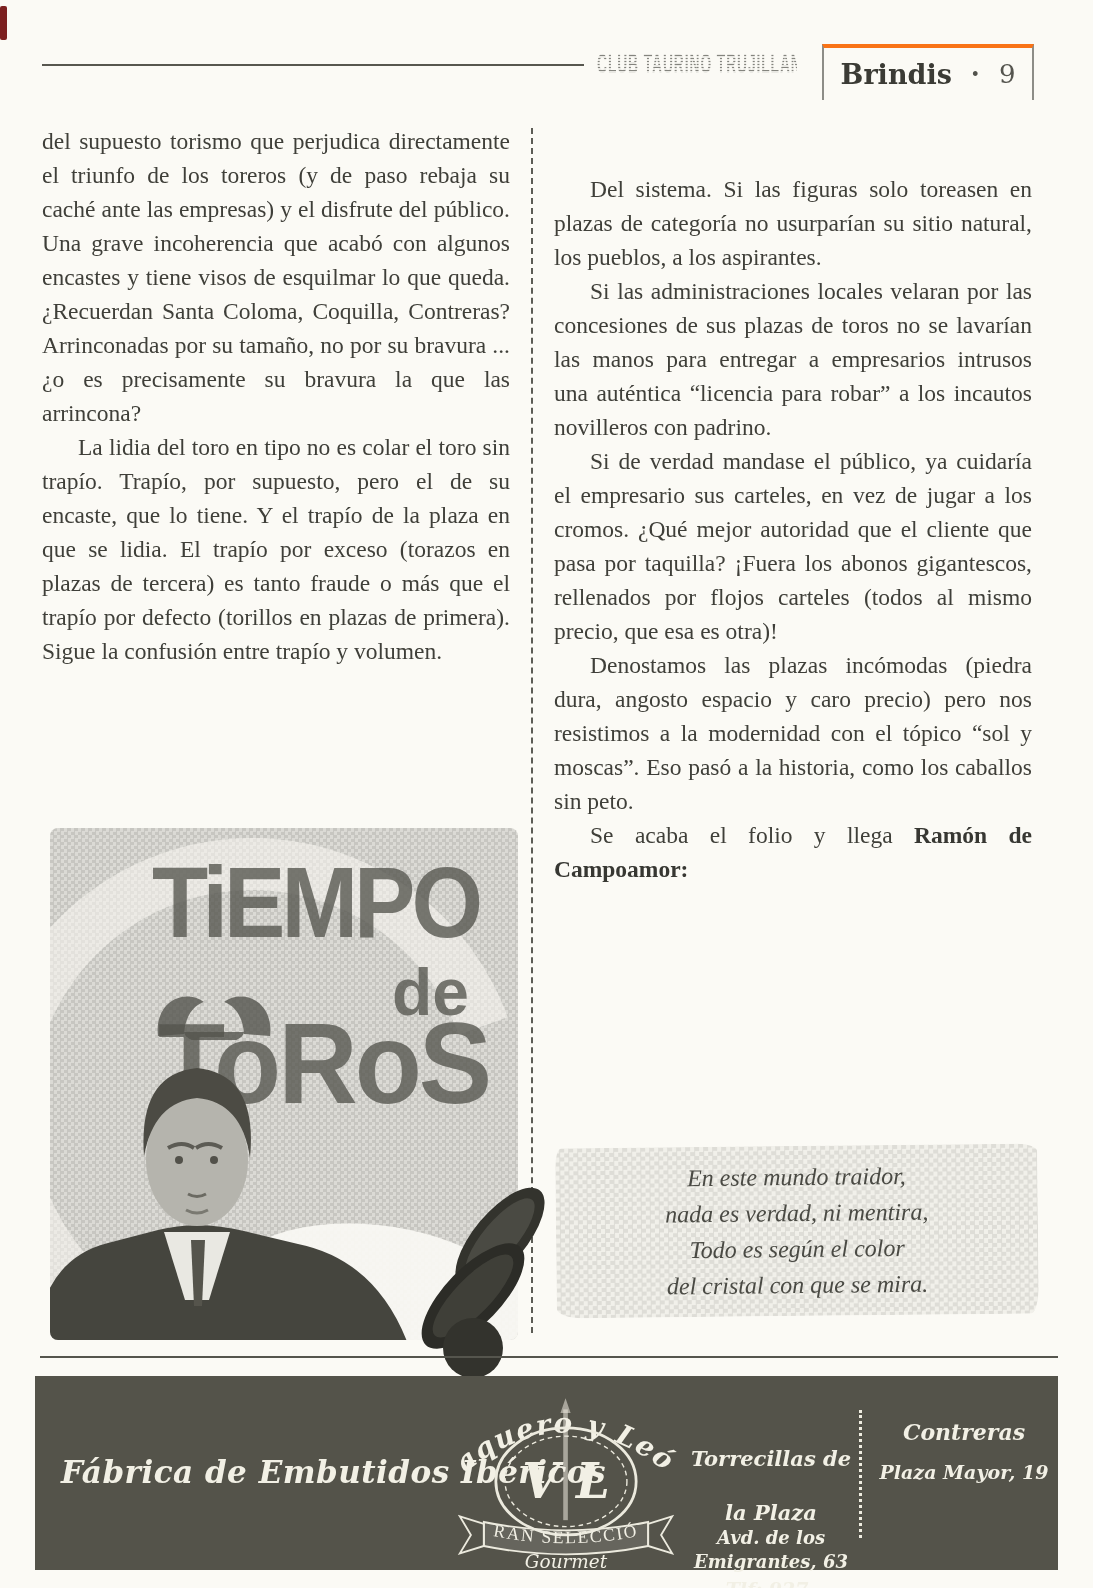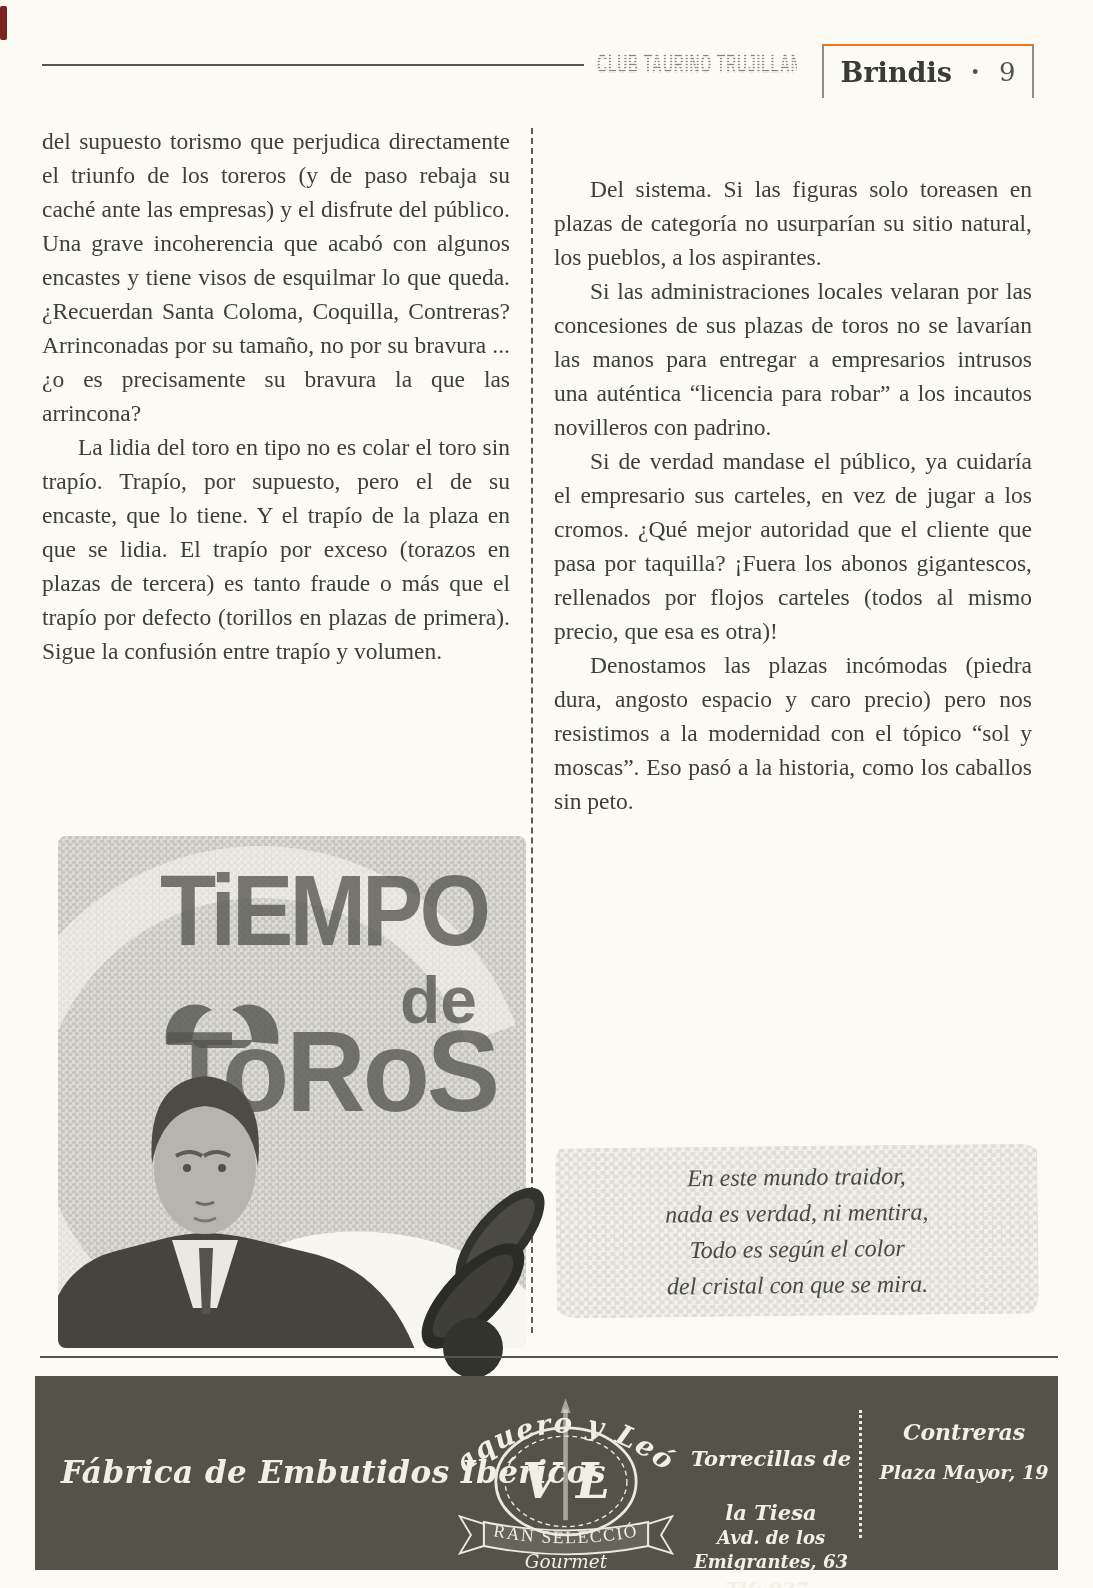--- a/index.html
+++ b/index.html
@@ -19,39 +19,39 @@
     display:inline-block;
     font-family:"Liberation Sans", sans-serif;
     font-weight:bold;font-size:15px;letter-spacing:1px;
     color:#84847e;white-space:nowrap;
     transform:scale(0.92,1.9);transform-origin:left top;
   }
   .brand::after{content:"";position:absolute;inset:0;
     background:repeating-linear-gradient(180deg, rgba(251,250,245,0) 0 1.5px, rgba(251,250,245,0.85) 1.5px 3px);}
   .brindis-box{
     position:absolute;left:822px;top:44px;width:208px;height:52px;
-    border-top:2px solid #f97316;border-left:2px solid #8d8d87;border-right:2px solid #8d8d87;
+    border-top:4px solid #f97316;border-left:2px solid #8d8d87;border-right:2px solid #8d8d87;
     display:flex;align-items:center;justify-content:center;gap:20px;
   }
   .brindis-box .section{font-family:"DejaVu Serif", serif;font-weight:600;font-size:27px;color:#3b3b35;}
   .brindis-box .dot{font-size:20px;color:#52524c;line-height:1;}
   .brindis-box .pagenum{font-family:"DejaVu Serif", serif;font-size:26px;color:#55554f;}
 
   
   .col-divider{position:absolute;left:531px;top:128px;height:1205px;border-left:2px dashed #5c5c55;}
   .col{position:absolute;top:124px;font-size:23.5px;line-height:34px;text-align:justify;}
   .col-left{left:42px;width:468px;}
   .col-right{left:554px;width:478px;margin-top:48px;}
   .col p{margin:0;text-indent:36px;}
   .col p.noindent{text-indent:0;}
   .col b{font-weight:bold;color:#373732;}
 
   
   .photo{
-    position:absolute;left:42px;top:820px;width:468px;height:512px;margin:16px;
+    position:absolute;left:42px;top:820px;width:468px;height:512px;margin:8px;
     border-radius:8px;overflow:hidden;
     background-color:#dbdad5;
     background-image:repeating-conic-gradient(#c7c6c1 0% 25%, rgba(255,255,255,0) 0% 50%);
     background-size:7px 7px;
   }
   .photo-ring{
     position:absolute;left:-70px;top:10px;width:440px;height:440px;border-radius:50%;
     border:52px solid rgba(249,248,243,0.55);border-right-color:transparent;
     transform:rotate(25deg);
   }
@@ -124,20 +124,21 @@
   <section class="col col-left">
     <p class="noindent">del supuesto torismo que perjudica directamente el triunfo de los toreros (y de paso rebaja su caché ante las empresas) y el disfrute del público. Una grave incoherencia que acabó con algunos encastes y tiene visos de esquilmar lo que queda. ¿Recuerdan Santa Coloma, Coquilla, Contreras? Arrinconadas por su tamaño, no por su bravura ...¿o es precisamente su bravura la que las arrincona?</p>
     <p>La lidia del toro en tipo no es colar el toro sin trapío. Trapío, por supuesto, pero el de su encaste, que lo tiene. Y el trapío de la plaza en que se lidia. El trapío por exceso (torazos en plazas de tercera) es tanto fraude o más que el trapío por defecto (torillos en plazas de primera). Sigue la confusión entre trapío y volumen.</p>
   </section>
 
   <section class="col col-right">
     <p>Del sistema. Si las figuras solo toreasen en plazas de categoría no usurparían su sitio natural, los pueblos, a los aspirantes.</p>
     <p>Si las administraciones locales velaran por las concesiones de sus plazas de toros no se lavarían las manos para entregar a empresarios intrusos una auténtica “licencia para robar” a los incautos novilleros con padrino.</p>
     <p>Si de verdad mandase el público, ya cuidaría el empresario sus carteles, en vez de jugar a los cromos. ¿Qué mejor autoridad que el cliente que pasa por taquilla? ¡Fuera los abonos gigantescos, rellenados por flojos carteles (todos al mismo precio, que esa es otra)!</p>
     <p>Denostamos las plazas incómodas (piedra dura, angosto espacio y caro precio) pero nos resistimos a la modernidad con el tópico “sol y moscas”. Eso pasó a la historia, como los caballos sin peto.</p>
+    <p><span>Se acaba el folio y llega</span> <b>Ramón de Campoamor:</b></p>
   </section>
 
   <figure class="photo">
     <div class="photo-ring"></div>
     <div class="white-crescent"></div>
     <div class="photo-title pt-1">TiEMPO</div>
     <div class="photo-title pt-2">de</div>
     <div class="photo-title pt-3">ToRoS</div>
     <svg class="horns-svg" width="120" height="52" viewBox="0 0 120 52">
       <path d="M4 48 C0 14 30 0 50 14 C38 18 31 30 30 46 Z" fill="rgba(84,84,78,0.8)"></path>
@@ -194,21 +195,21 @@
       <polygon points="218,158 244,150 232,170 244,190 218,182" fill="none" stroke="#eceade" stroke-width="2"></polygon>
       <path d="M40 156 Q129 174 218 156 L218 182 Q129 200 40 182 Z" fill="rgba(240,238,228,0.12)" stroke="#eceade" stroke-width="2"></path>
       <text font-family="Liberation Serif, serif" font-size="19" fill="#f2f0e5" letter-spacing="2">
         <textPath href="#arcBanner" startOffset="50%" text-anchor="middle">GRAN SELECCIÓN</textPath>
       </text>
       <text x="129" y="206" font-family="DejaVu Serif, serif" font-style="italic" font-size="20" text-anchor="middle" fill="#f2f0e5">Gourmet</text>
     </svg>
 
     <div class="ad-loc loc-a">
       <div class="ln">Torrecillas de</div>
-      <div class="ln">la Tiesa</div>
+      <div class="ln">la Plaza</div>
       <div class="ln-small">Avd. de los</div>
       <div class="ln-small">Emigrantes, 63</div>
       <div class="ln-phone">Tlf: 927-338300</div>
     </div>
 
     <div class="ad-divider"></div>
 
     <div class="ad-loc loc-b">
       <div class="ln">Contreras</div>
       <div class="ln-small">Plaza Mayor, 19</div>

